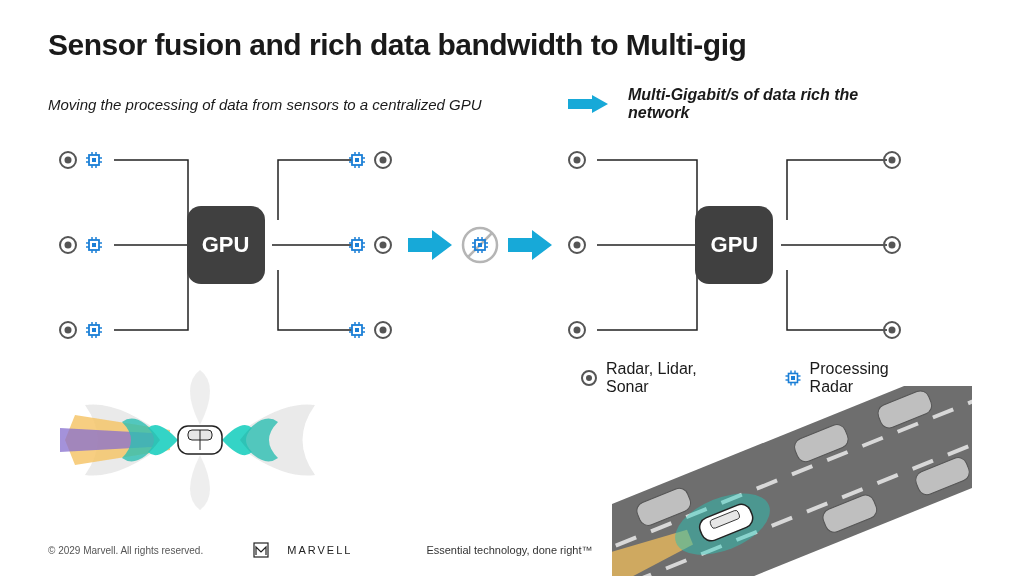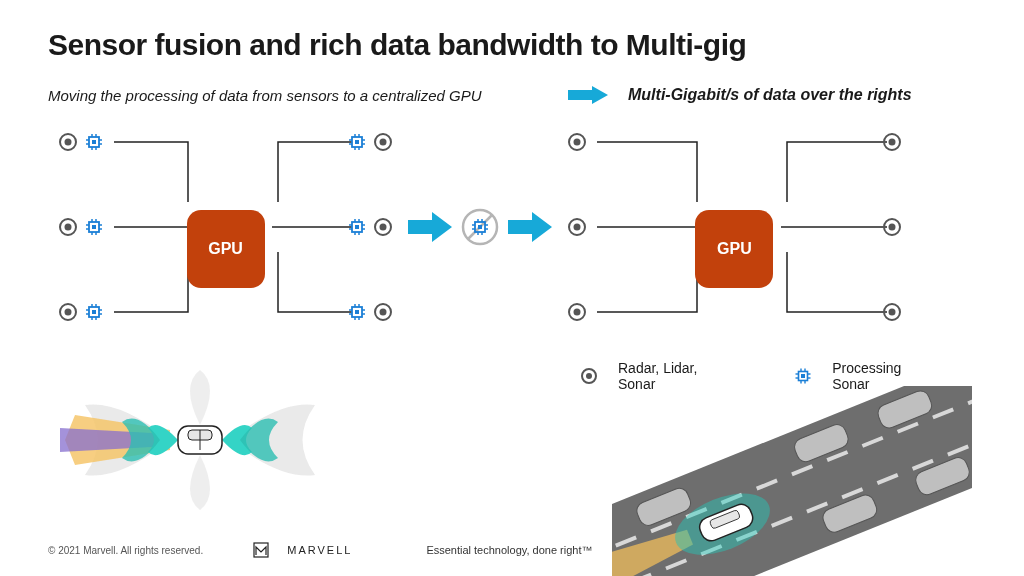--- a/index.html
+++ b/index.html
@@ -8,31 +8,31 @@
   .title { font-size: 30px; font-weight: 900; letter-spacing: -0.5px; }
   .subrow { display: flex; align-items: center; margin-top: 24px; font-size: 15px; font-style: italic; }
   .subleft { flex: 0 0 520px; }
   .subright { font-weight: 700; font-size: 16px; margin-left: 20px; }
   .arrow-small { flex: 0 0 auto; }
   .content { display: flex; margin-top: 18px; align-items: center; }
   .panel { position: relative; }
   .panel-left { width: 370px; height: 210px; }
   .panel-right { width: 370px; height: 210px; }
   .middle { width: 160px; display: flex; align-items: center; justify-content: center; gap: 8px; }
-  .gpu { position: absolute; left: 50%; top: 50%; transform: translate(-50%,-50%); width: 78px; height: 78px; background: #c2410c; border-radius: 14px; display: flex; align-items: center; justify-content: center; color: #fff; font-weight: 700; font-size: 16px; margin-top: 22px; }
+  .gpu { position: absolute; left: 50%; top: 50%; transform: translate(-50%,-50%); width: 78px; height: 78px; background: #404040; border-radius: 14px; display: flex; align-items: center; justify-content: center; color: #fff; font-weight: 700; font-size: 22px; }
   .node { position: absolute; display: flex; align-items: center; gap: 6px; }
   .sensor { width: 20px; height: 20px; }
   .chip { width: 20px; height: 20px; }
   .n-tl { left: 10px; top: 10px; }
   .n-ml { left: 10px; top: 95px; }
   .n-bl { left: 10px; top: 180px; }
   .n-tr { right: 10px; top: 10px; flex-direction: row-reverse; }
   .n-mr { right: 10px; top: 95px; flex-direction: row-reverse; }
   .n-br { right: 10px; top: 180px; flex-direction: row-reverse; }
-  .legend { position: absolute; left: 580px; top: 360px; display: flex; align-items: center; gap: 20px; font-size: 14px; }
+  .legend { position: absolute; left: 580px; top: 360px; display: flex; align-items: center; gap: 8px; font-size: 16px; }
   .legend .gap { width: 30px; }
   .car-area { position: absolute; left: 60px; top: 370px; }
   .road-area { position: absolute; right: -40px; bottom: -30px; }
   .footer { position: absolute; left: 48px; bottom: 18px; font-size: 10px; color: #555; display: flex; align-items: center; gap: 50px; }
   .footer .brand { display: flex; align-items: center; gap: 18px; font-size: 11px; letter-spacing: 2px; color: #222; }
   .footer .tagline { font-size: 11px; color: #333; margin-left: 24px; }
   svg { display: block; }
 </style>
 </head>
 <body>
@@ -40,21 +40,21 @@
 <div class="slide">
   <h1 class="title">Sensor fusion and rich data bandwidth to Multi-gig</h1>
 
   <div class="subrow">
     <div class="subleft">Moving the processing of data from sensors to a centralized GPU</div>
     <div class="arrow-small">
       <svg width="40" height="18" viewBox="0 0 40 18">
           <polygon points="0,4 24,4 24,0 40,9 24,18 24,14 0,14" fill="#17a9d8"></polygon>
         </svg>
     </div>
-    <div class="subright">Multi-Gigabit/s of data over the rights</div>
+    <div class="subright">Multi-Gigabit/s of data rich the network</div>
   </div>
 
   <div class="content">
 
     <div class="panel panel-left">
       <svg width="370" height="210" style="position:absolute;left:0;top:0">
         <g stroke="#222" stroke-width="1.5" fill="none">
           <path d="M 66 20 H 140 V 80"></path>
           <path d="M 66 105 H 146"></path>
           <path d="M 66 190 H 140 V 130"></path>
@@ -325,21 +325,21 @@
             <line x1="1.5" y1="11" x2="4.5" y2="11"></line>
             <line x1="13.5" y1="7" x2="16.5" y2="7"></line>
             <line x1="13.5" y1="11" x2="16.5" y2="11"></line>
             <line x1="7" y1="1.5" x2="7" y2="4.5"></line>
             <line x1="11" y1="1.5" x2="11" y2="4.5"></line>
             <line x1="7" y1="13.5" x2="7" y2="16.5"></line>
             <line x1="11" y1="13.5" x2="11" y2="16.5"></line>
           </g>
         </svg>
       </span>
-    <span>Processing Sonar</span>
+    <span>Processing Radar</span>
   </div>
 
   <div class="car-area">
     <svg width="260" height="140" viewBox="0 0 260 140">
       <g opacity="0.9">
         <path d="M 110 70 Q 60 30 25 35 Q 50 70 25 105 Q 60 110 110 70 Z" fill="#d4d4d4" opacity="0.55"></path>
         <path d="M 170 70 Q 220 30 255 35 Q 230 70 255 105 Q 220 110 170 70 Z" fill="#d4d4d4" opacity="0.55"></path>
         <path d="M 140 55 Q 120 15 140 0 Q 160 15 140 55 Z" fill="#d4d4d4" opacity="0.45"></path>
         <path d="M 140 85 Q 120 125 140 140 Q 160 125 140 85 Z" fill="#d4d4d4" opacity="0.45"></path>
         <polygon points="110,60 15,45 5,70 15,95 110,80" fill="#f5c05a" opacity="0.85"></polygon>
@@ -378,21 +378,21 @@
         </g>
         <g>
           <rect x="82" y="98" width="54" height="24" rx="10" fill="#fff" stroke="#222" stroke-width="1.5"></rect>
           <rect x="94" y="102" width="30" height="9" rx="3" fill="#e6e6e6" stroke="#222" stroke-width="0.8"></rect>
         </g>
       </g>
     </svg>
   </div>
 
   <div class="footer">
-    <span>© 2021 Marvell. All rights reserved.</span>
+    <span>© 2029 Marvell. All rights reserved.</span>
     <span class="brand">
       <svg width="16" height="16">
           <rect x="1" y="1" width="14" height="14" fill="none" stroke="#222" stroke-width="1.2"></rect>
           <path d="M3 13 L3 5 L8 10 L13 5 L13 13" fill="none" stroke="#222" stroke-width="1.2"></path>
         </svg>
       <span>MARVELL</span>
     </span>
     <span class="tagline">Essential technology, done right™</span>
   </div>
 </div>

